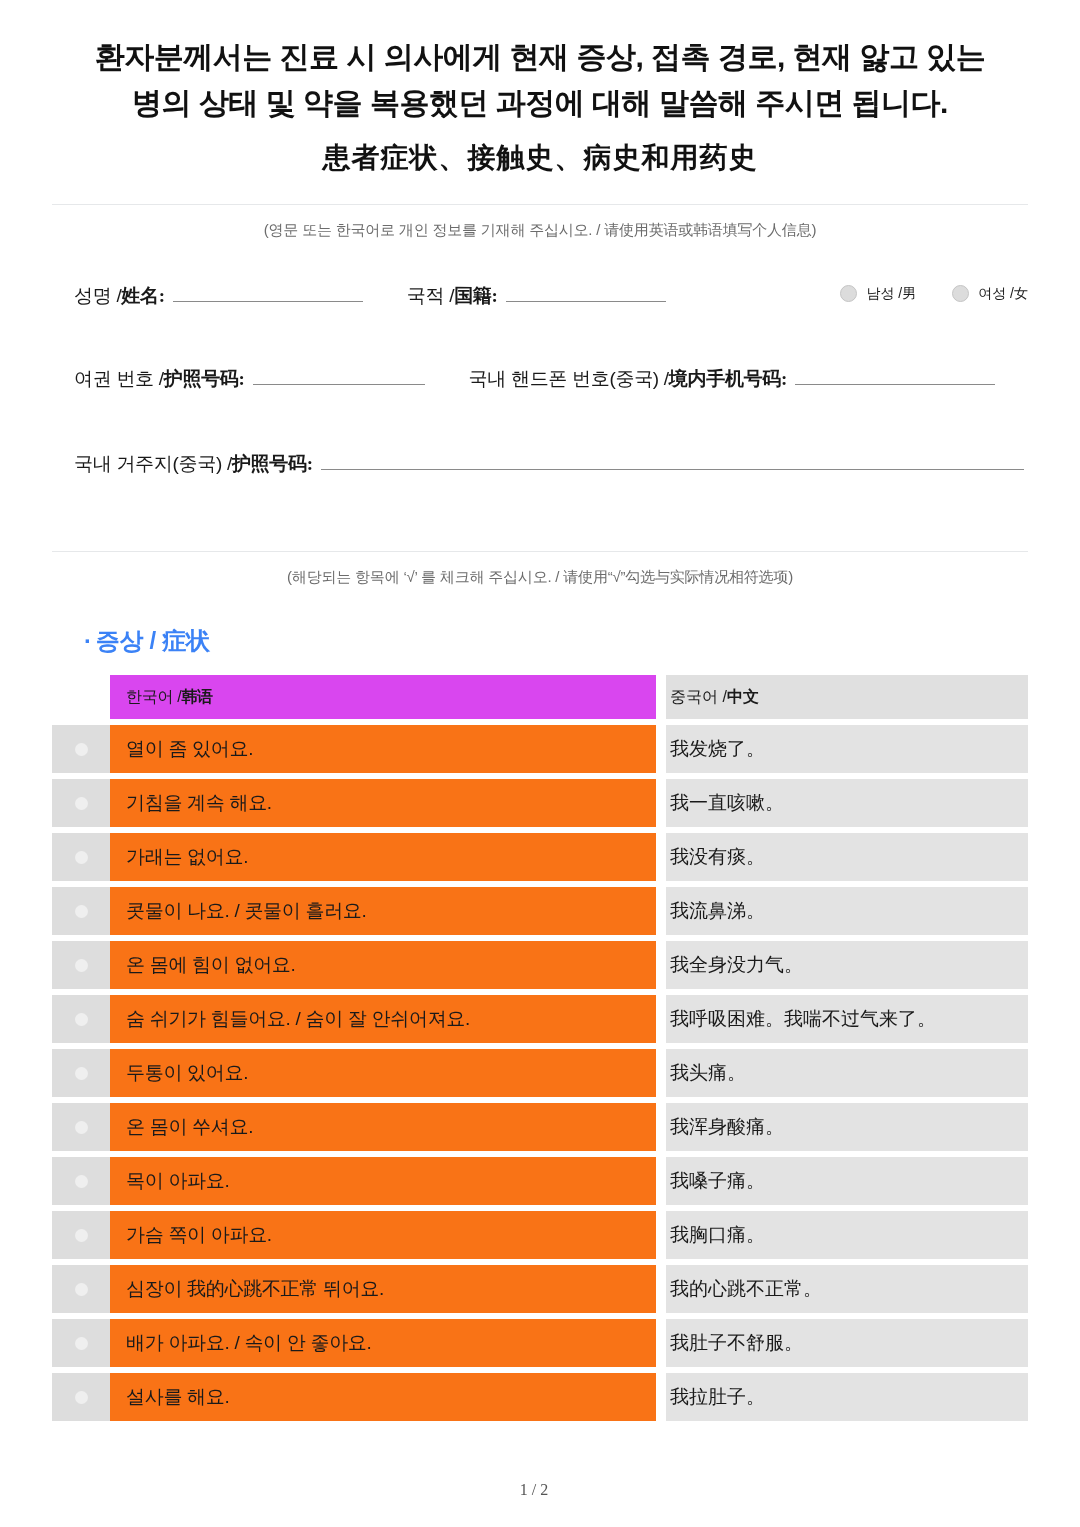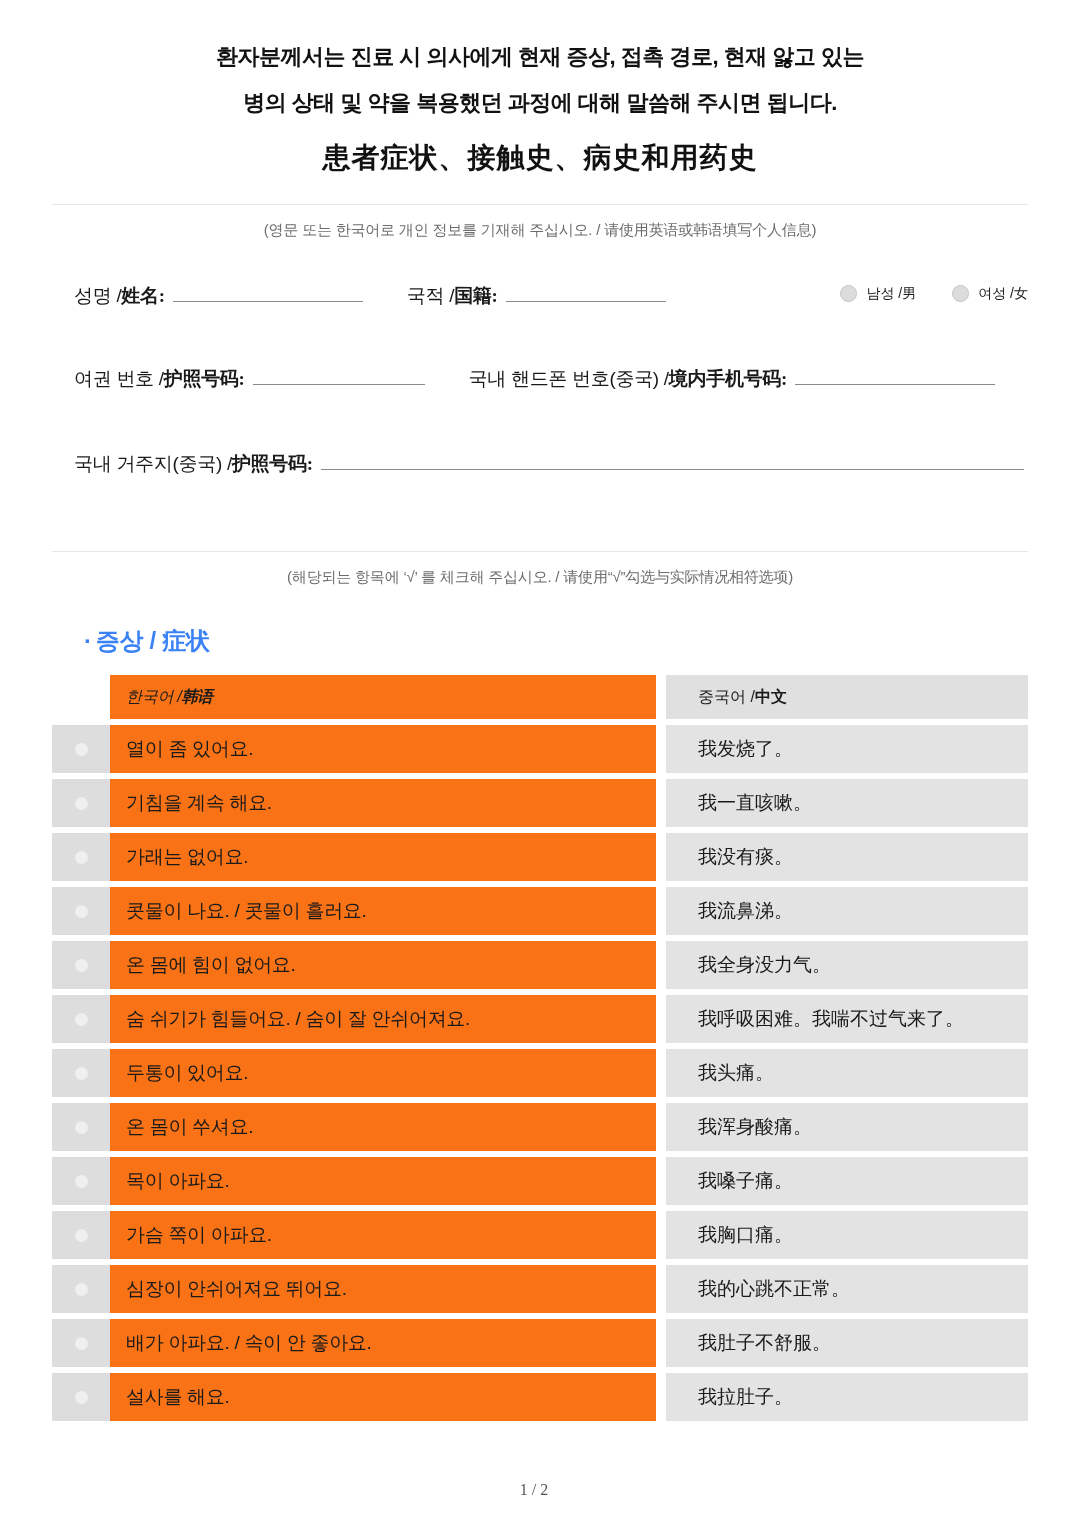--- a/index.html
+++ b/index.html
@@ -24,21 +24,21 @@
   }
 
   
   .title-block {
     padding-top: 34px;
     text-align: center;
   }
   .title-ko {
     font-family: "Liberation Sans", "DejaVu Sans", sans-serif;
     font-weight: bold;
-    font-size: 22px;
+    font-size: 30px;
     line-height: 46px;
     letter-spacing: -0.5px;
     color: #111111;
     margin: 0 54px;
   }
   .title-zh {
     font-family: "Liberation Serif", "DejaVu Serif", serif;
     font-weight: bold;
     font-size: 28px;
     line-height: 40px;
@@ -182,33 +182,33 @@
   }
   .gap-col {
     width: 10px;
     flex: none;
   }
   .cell-zh {
     flex: 1 1 auto;
     background: #e3e3e3;
     display: flex;
     align-items: center;
-    padding-left: 32px;
+    padding-left: 4px;
     box-sizing: border-box;
     font-family: "Liberation Serif", "DejaVu Serif", serif;
     font-size: 19px;
     color: #1a1a1a;
   }
   .trow.header .cell-ko,
   .trow.header .cell-zh {
     font-size: 16px;
     height: 44px;
   }
   .trow.header { height: 44px; }
-  .trow.header .cell-ko { background: #f97316; font-style: italic; }
+  .trow.header .cell-ko { background: #d946ef; }
   .trow.header .cell-zh { background: #e0e0e0; }
   .trow.header .hdr-zh {
     font-family: "Liberation Serif", "DejaVu Serif", serif;
     font-weight: bold;
   }
   .hdr-ko-label {
     font-family: "Liberation Sans", "DejaVu Sans", sans-serif;
   }
 
   
@@ -376,21 +376,21 @@
             <span class="check-circle"></span>
           </div>
           <div class="cell-ko">가슴 쪽이 아파요.</div>
           <div class="gap-col"></div>
           <div class="cell-zh">我胸口痛。</div>
         </div>
         <div class="trow">
           <div class="cell-check">
             <span class="check-circle"></span>
           </div>
-          <div class="cell-ko">심장이 안쉬어져요 뛰어요.</div>
+          <div class="cell-ko">심장이 我的心跳不正常 뛰어요.</div>
           <div class="gap-col"></div>
           <div class="cell-zh">我的心跳不正常。</div>
         </div>
         <div class="trow">
           <div class="cell-check">
             <span class="check-circle"></span>
           </div>
           <div class="cell-ko">배가 아파요. / 속이 안 좋아요.</div>
           <div class="gap-col"></div>
           <div class="cell-zh">我肚子不舒服。</div>

